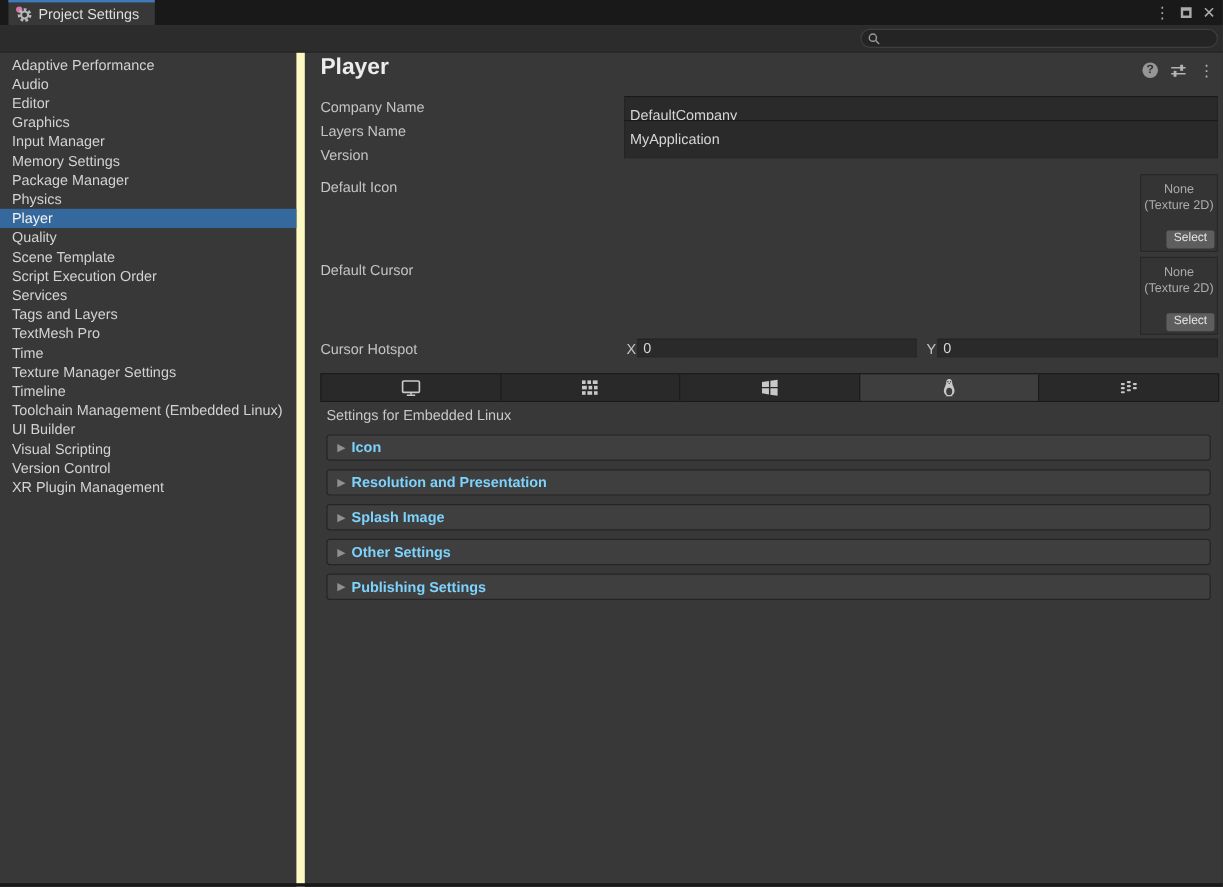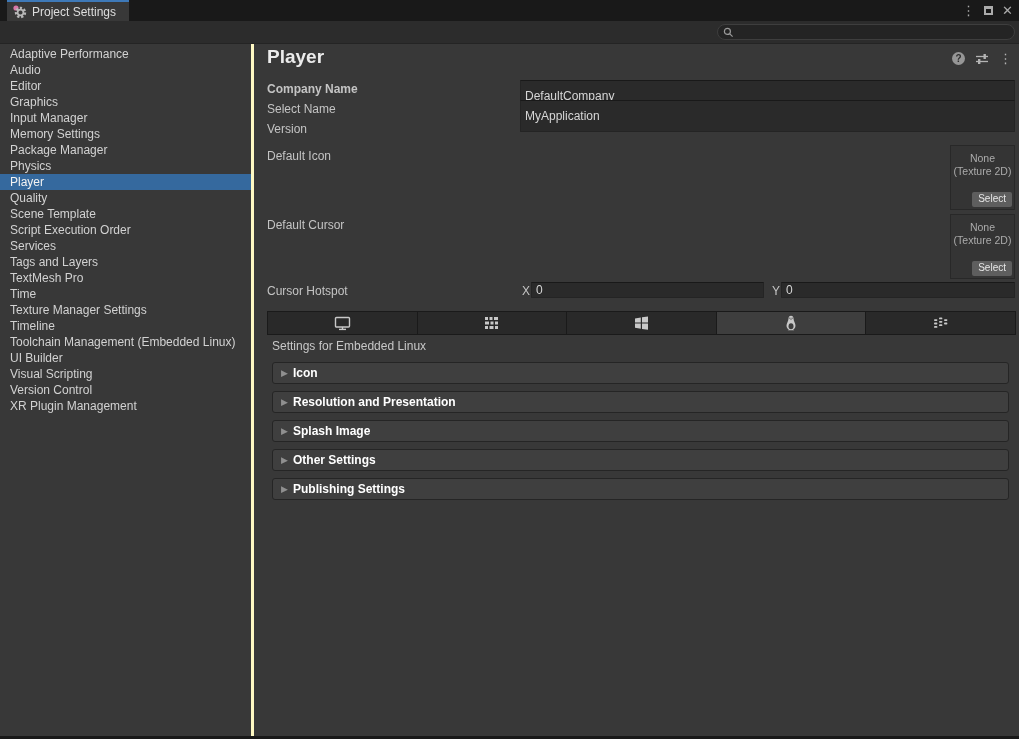--- a/index.html
+++ b/index.html
@@ -32,21 +32,21 @@
   .searchbox svg { position:absolute; left:5px; top:2px; }
   .search-input {
     position:absolute; left:18px; top:0; width:272px; height:14px;
     background:transparent; border:none; outline:none; color:#d8d8d8; font-size:11px;
     font-family:"Liberation Sans",sans-serif;
   }
 
   
   .sidebar {
     position:absolute; left:0; top:44px; width:254px; height:695px;
-    background:#383838; border-right:3px solid #fef9c3; padding-top:2px;
+    background:#383838; border-right:7px solid #fef9c3; padding-top:2px;
   }
   .side-item {
     height:16px; line-height:16px; padding-left:10px; font-size:12px; color:#d2d2d2;
     white-space:nowrap; overflow:hidden; cursor:default;
   }
   .side-item.selected { background:#35699e; color:#f2f2f2; }
 
   
   .main { position:absolute; left:255px; top:44px; width:764px; height:695px; background:#383838; }
   .page-title { position:absolute; left:12px; top:2px; font-size:19px; font-weight:bold; color:#ececec; }
@@ -89,21 +89,21 @@
   .ptab.selected { background:#3e3e3e; }
 
   .settings-header { position:absolute; left:17px; top:295px; font-size:12px; color:#c8c8c8; }
 
   .section-box {
     position:absolute; left:17px; width:737px; height:22px;
     background:#3f3f3f; border:1px solid #252525; border-radius:3px;
     display:flex; align-items:center; cursor:default;
   }
   .fold-arrow { font-size:9px; color:#909090; margin-left:8px; width:12px; }
-  .section-label { font-size:12px; font-weight:bold; color:#ffffff; }
+  .section-label { font-size:12px; font-weight:bold; color:#7dd3fc; }
 
   .bottom-edge { position:absolute; left:0; bottom:0; width:100%; height:3px; background:#191919; }
 </style>
 </head>
 <body>
 
 <div id="window">
 
   <div class="titlebar">
     <div class="doc-tab">
@@ -168,24 +168,24 @@
         <svg width="14" height="12" viewBox="0 0 14 12">
           <line x1="1" y1="3.5" x2="13" y2="3.5" stroke="#b4b4b4" stroke-width="1.3"></line>
           <line x1="1" y1="8.5" x2="13" y2="8.5" stroke="#b4b4b4" stroke-width="1.3"></line>
           <rect x="8.5" y="1" width="2.4" height="5" fill="#b4b4b4"></rect>
           <rect x="3" y="6" width="2.4" height="5" fill="#b4b4b4"></rect>
         </svg>
       </span>
       <span class="kebab">⋮</span>
     </div>
 
-    <div class="field-label" style="top:38px;font-weight:bold;">Company Name</div>
+    <div class="field-label" style="top:38px;">Company Name</div>
     <input class="text-input" style="top: 36px;" value="DefaultCompany">
 
-    <div class="field-label" style="top:58px;">Select Name</div>
+    <div class="field-label" style="top:58px;">Layers Name</div>
     <input class="text-input" style="top: 56px;" value="MyApplication">
 
     <div class="field-label" style="top:78px;">Version</div>
 
     <div class="field-label" style="top:105px;">Default Icon</div>
     <div class="texbox" style="top:101px;">
       <div class="none-text">
         <div>None</div>
         <div>(Texture 2D)</div>
       </div>

